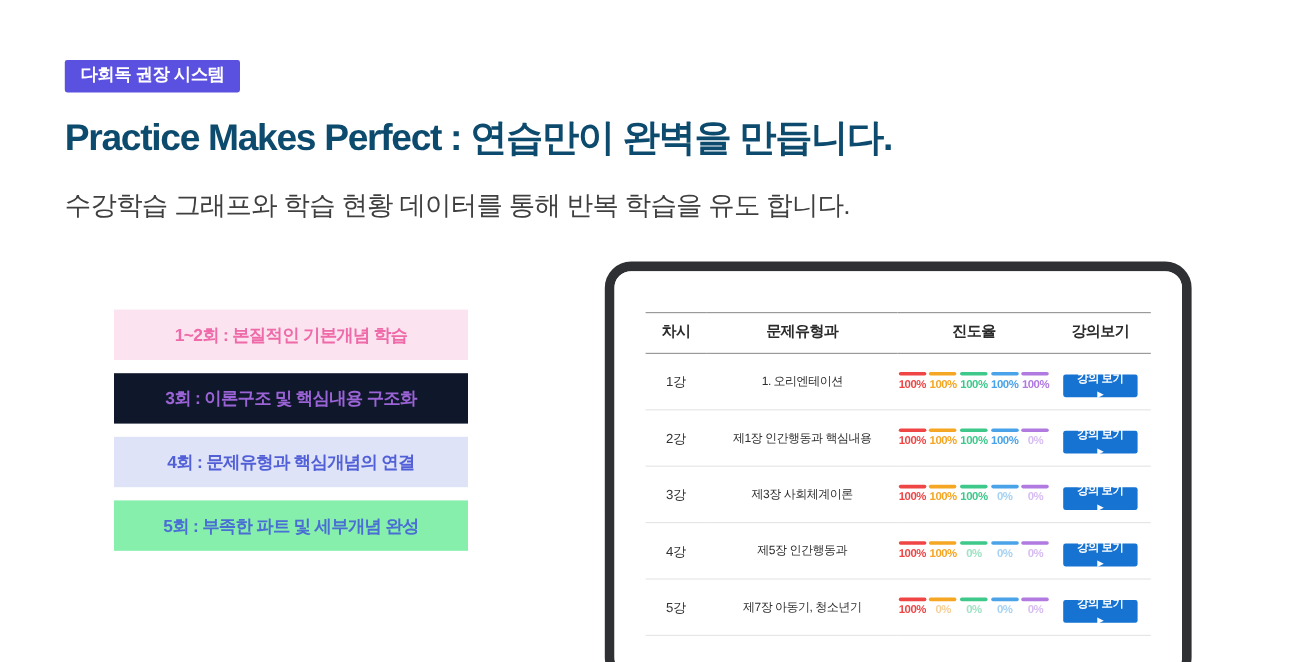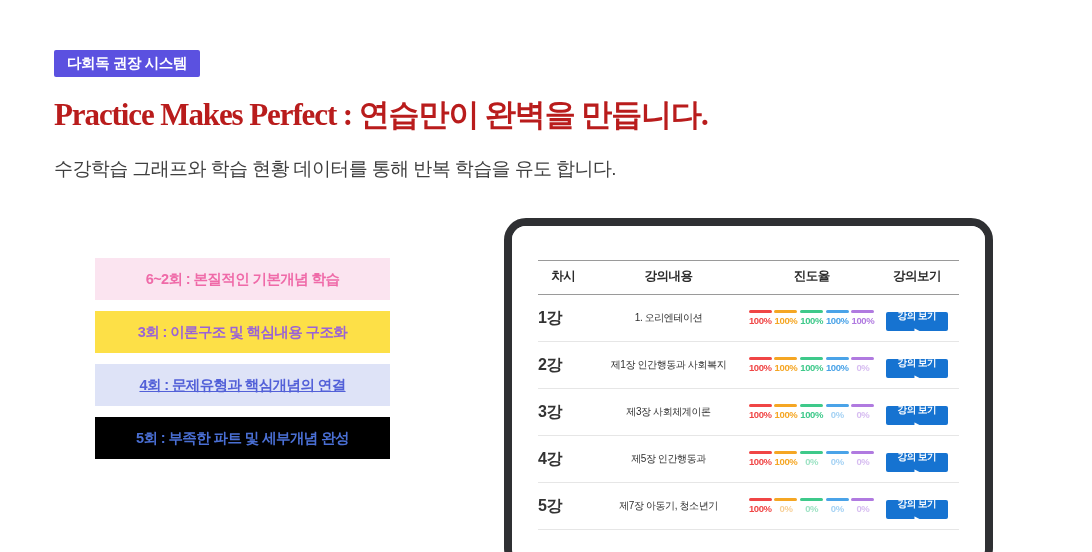--- a/index.html
+++ b/index.html
@@ -40,33 +40,32 @@
     white-space: nowrap;
   }
 
   .headline {
     position: absolute;
     left: 54px;
     top: 96px;
     margin: 0;
     font-size: 31px;
     font-weight: 700;
-    color: #b91c1c;
+    color: #0c4a6e;
     letter-spacing: -1.1px;
     line-height: 1.25;
     white-space: nowrap;
-    font-family: Liberation Serif, serif;
   }
 
   .subhead {
     position: absolute;
     left: 54px;
     top: 156px;
     margin: 0;
-    font-size: 19px;
+    font-size: 22px;
     font-weight: 400;
     color: #3f3f3f;
     letter-spacing: -0.6px;
     line-height: 1.4;
     white-space: nowrap;
   }
 
   
   .steps {
     position: absolute;
@@ -80,21 +79,21 @@
     align-items: center;
     justify-content: center;
     font-size: 14.5px;
     font-weight: 700;
     letter-spacing: -0.6px;
     margin-bottom: 11px;
     white-space: nowrap;
   }
   .step-1 { background: #fbe4f0; color: #ef6aa8; }
   .step-2 { background: #f2eafb; color: #9a63d6; }
-  .step-3 { background: #dee3f7; color: #5260d8; text-decoration: underline; }
+  .step-3 { background: #dee3f7; color: #5260d8; }
   .step-4 { background: #dfeef7; color: #4a6fd4; }
 
   
   .device {
     position: absolute;
     left: 504px;
     top: 218px;
     width: 489px;
     height: 352px;
     border: 8px solid #2f3033;
@@ -131,24 +130,24 @@
   col.c-prog    { width: 30%; }
   col.c-view    { width: 20%; }
 
   table.progress-table tbody td {
     border-bottom: 1px solid #e6e6e6;
     height: 47px;
     vertical-align: middle;
     padding: 0;
   }
   .cell-no {
-    font-size: 16px;
-    font-weight: 700;
+    font-size: 11px;
+    font-weight: 400;
     color: #333333;
-    text-align: left;
+    text-align: center;
     letter-spacing: -0.4px;
   }
   .cell-title {
     font-size: 10px;
     font-weight: 400;
     color: #2e2e2e;
     text-align: center;
     letter-spacing: -0.4px;
     padding-left: 2px;
     white-space: nowrap;
@@ -223,46 +222,46 @@
 <body>
 
 <div id="page">
 
   <div class="badge" style="background: rgb(91, 81, 224);">다회독 권장 시스템</div>
   <h1 class="headline">Practice Makes Perfect : 연습만이 완벽을 만듭니다.</h1>
   <p class="subhead">수강학습 그래프와 학습 현황 데이터를 통해 반복 학습을 유도 합니다.</p>
 
   <div class="steps">
     <div class="step-box step-1" style="background: rgb(251, 228, 240); color: rgb(239, 106, 168);">
-      <span>6~2회 : 본질적인 기본개념 학습</span>
+      <span>1~2회 : 본질적인 기본개념 학습</span>
     </div>
-    <div class="step-box step-2" style="background: #fde047; color: rgb(154, 99, 214);">
+    <div class="step-box step-2" style="background: #0f172a; color: rgb(154, 99, 214);">
       <span>3회 : 이론구조 및 핵심내용 구조화</span>
     </div>
     <div class="step-box step-3" style="background: rgb(222, 227, 247); color: rgb(82, 96, 216);">
       <span>4회 : 문제유형과 핵심개념의 연결</span>
     </div>
-    <div class="step-box step-4" style="background: #000000; color: rgb(74, 111, 212);">
+    <div class="step-box step-4" style="background: #86efac; color: rgb(74, 111, 212);">
       <span>5회 : 부족한 파트 및 세부개념 완성</span>
     </div>
   </div>
 
   <div class="device" style="border-color: rgb(47, 48, 51);">
     <div class="screen">
       <table class="progress-table">
         <colgroup>
           <col class="c-no">
             <col class="c-title">
             <col class="c-prog">
             <col class="c-view">
         </colgroup>
         <thead>
           <tr>
             <th>차시</th>
-            <th>강의내용</th>
+            <th>문제유형과</th>
             <th>진도율</th>
             <th>강의보기</th>
           </tr>
         </thead>
         <tbody id="table-body">
             <tr>
               <td class="cell-no">1강</td>
               <td class="cell-title">1. 오리엔테이션</td>
               <td>
                 <div class="prog-group">
@@ -288,21 +287,21 @@
                   </div>
                 </div>
               </td>
               <td class="cell-view"><button class="view-btn" style="background: rgb(22, 115, 209);">
                   <span>강의 보기</span>
                   <span class="caret">▶</span>
                 </button></td>
             </tr>
             <tr>
               <td class="cell-no">2강</td>
-              <td class="cell-title">제1장 인간행동과 사회복지</td>
+              <td class="cell-title">제1장 인간행동과 핵심내용</td>
               <td>
                 <div class="prog-group">
                   <div class="prog-item pc-0">
                     <div class="prog-bar"></div>
                     <div class="prog-label">100%</div>
                   </div>
                   <div class="prog-item pc-1">
                     <div class="prog-bar"></div>
                     <div class="prog-label">100%</div>
                   </div>

